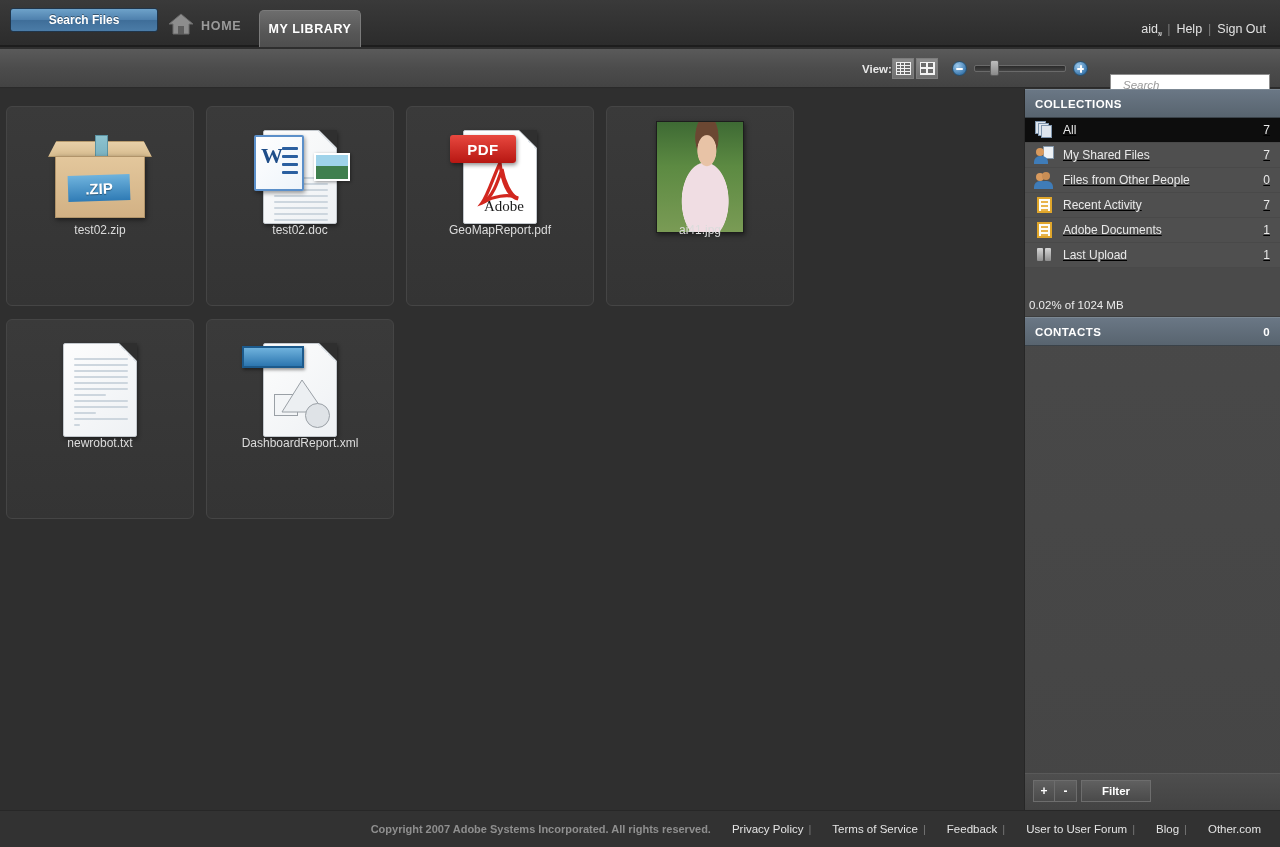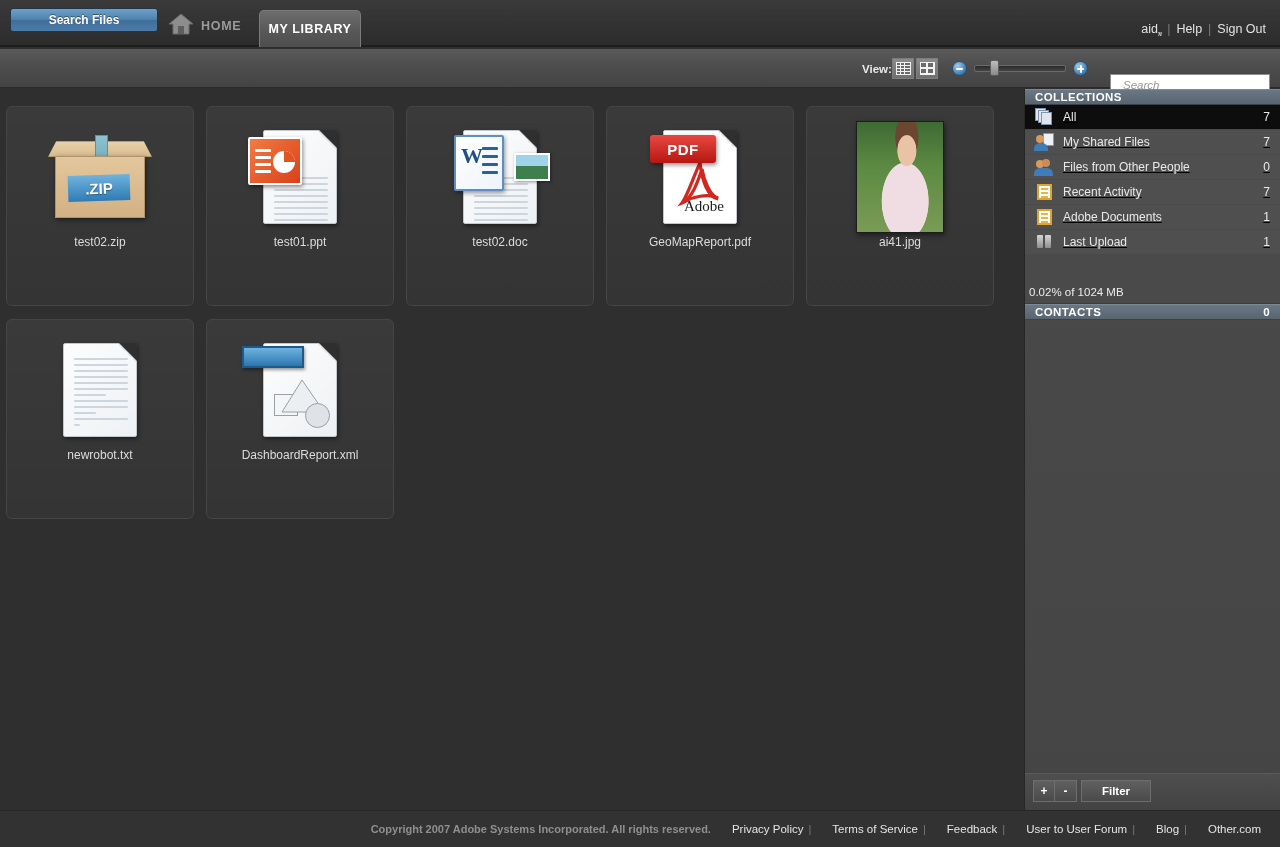--- a/index.html
+++ b/index.html
@@ -120,21 +120,21 @@
     width: 188px; height: 200px; margin-right: 12px;
     background: linear-gradient(to bottom, #3a3a3a 0%, #343434 100%);
     border: 1px solid #454545; border-radius: 6px;
     position: relative; cursor: pointer;
   }
   .thumb {
     position: absolute; left: 0; right: 0; top: 14px; height: 112px;
     display: flex; align-items: center; justify-content: center;
   }
   .fname {
-    position: absolute; left: 4px; right: 4px; top: 128px;
+    position: absolute; left: 4px; right: 4px; top: 116px;
     text-align: center; color: #dcdcdc; font-size: 12px;
   }
 
   
   .doc-page {
     position: relative; width: 74px; height: 94px;
     background: linear-gradient(135deg, #fdfdfd 0%, #eef1f4 100%);
     border: 1px solid #c3c8cd; border-radius: 2px;
     box-shadow: 1px 2px 4px rgba(0,0,0,.45);
   }
@@ -266,21 +266,21 @@
     border-radius: 50%; border: 1px solid #9aa0a6; background: #dfe3e7;
   }
 
   
   .sidebar {
     position: absolute; left: 1024px; top: 89px; width: 256px; height: 721px;
     background: linear-gradient(to bottom, #4a4a4a, #454545);
     border-left: 1px solid #272727;
   }
   .sec-head {
-    position: relative; height: 16px;
+    position: relative; height: 29px;
     background: linear-gradient(to bottom, #6a7785, #58646f);
     border-top: 1px solid #7c8893; border-bottom: 1px solid #3a4249;
     color: #fff; font-size: 11.5px; font-weight: bold; letter-spacing: .4px;
     display: flex; align-items: center; padding: 0 10px;
   }
   .sec-head .cnt { margin-left: auto; font-weight: bold; }
   .coll-list { background: #4f4f4f; text-decoration: underline; }
   .coll-item {
     display: flex; align-items: center; height: 25px; padding: 0 10px;
     color: #e9e9e9; font-size: 12px; cursor: pointer;
@@ -444,45 +444,20 @@
           <div class="zipbox">
             <div class="zip-lid"></div>
             <div class="zip-tape"></div>
             <div class="zip-body"></div>
             <div class="zip-label">.ZIP</div>
           </div>
         </div>
         <div class="fname">test02.zip</div>
       </div>
 
-      <div class="tile">
-        <div class="thumb">
-          <div class="doc-page">
-            <div class="doc-fold"></div>
-            <div class="lines">
-                <i></i>
-                <i></i>
-                <i></i>
-                <i></i>
-                <i></i>
-                <i></i>
-                <i></i>
-                <i></i>
-              </div>
-            <div class="ppt-badge">
-              <i style="top:10px"></i>
-                <i style="top:17px"></i>
-                <i style="top:24px"></i>
-                <i style="top:31px"></i>
-              <div class="ppt-pie"></div>
-            </div>
-          </div>
-        </div>
-        <div class="fname">test01.ppt</div>
-      </div>
 
       <div class="tile">
         <div class="thumb">
           <div class="doc-page">
             <div class="doc-fold"></div>
             <div class="lines">
                 <i></i>
                 <i></i>
                 <i></i>
                 <i></i>

